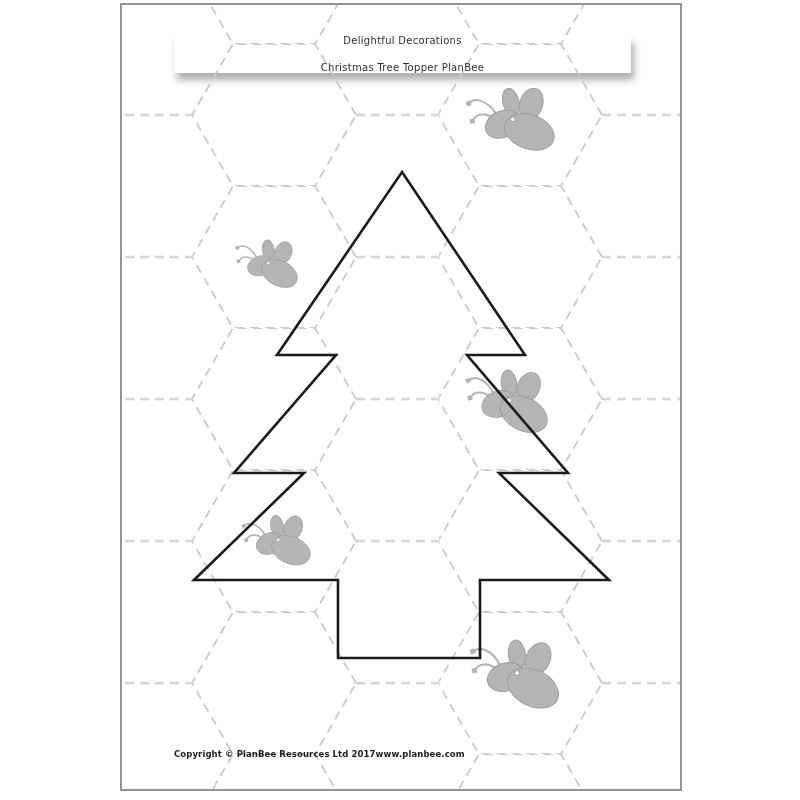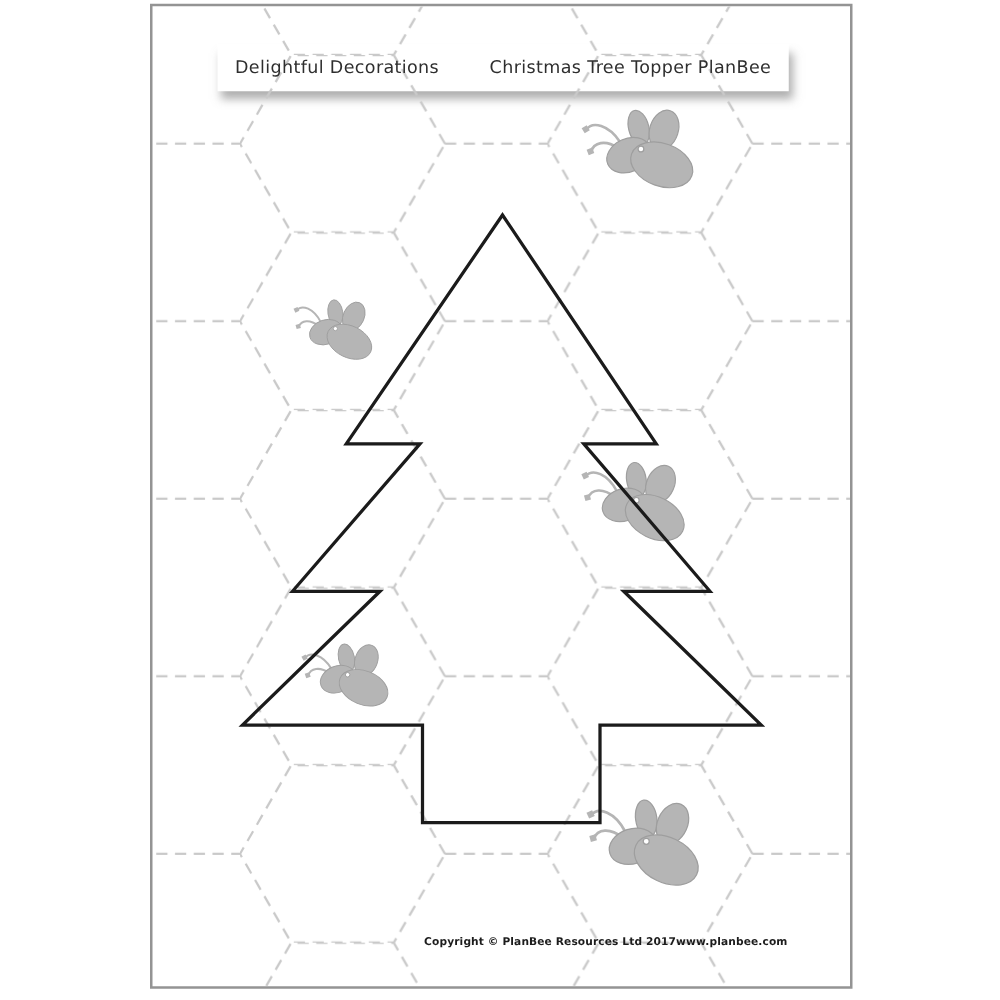--- a/index.html
+++ b/index.html
@@ -5,24 +5,24 @@
   html,body{margin:0;padding:0;background:#ffffff;}
   .stage{position:relative;width:800px;height:800px;background:#ffffff;overflow:hidden;
          font-family:"DejaVu Sans","Liberation Sans",sans-serif;}
   .paper{position:absolute;left:120px;top:3px;width:562px;height:788px;
          box-sizing:border-box;border:2px solid #949494;background:#ffffff;}
   .header-bar{position:absolute;left:52px;top:30px;width:457px;height:38px;
               background:#ffffff;box-shadow:3px 7px 7px rgba(110,110,110,.55);z-index:1;}
   .scene{position:absolute;left:0;top:0;width:558px;height:784px;z-index:2;}
   .header-text{position:absolute;left:52px;top:30px;width:457px;height:38px;z-index:3;
                display:flex;align-items:center;justify-content:space-between;
-               padding:0 14px;box-sizing:border-box;color:#2e2e2e;font-size:14px;
-               letter-spacing:.3px;}
+               padding:0 14px;box-sizing:border-box;color:#2e2e2e;font-size:10px;
+               letter-spacing:.3px;flex-direction:column;}
   .footer-row{position:absolute;left:52px;top:744px;width:456px;z-index:3;
-              display:flex;align-items:center;justify-content:flex-end;
+              display:flex;align-items:center;justify-content:flex-start;
               font-size:8.5px;font-weight:bold;color:#1c1c1c;letter-spacing:.1px;}
 </style>
 </head>
 <body>
 
 <div class="stage">
   <div class="paper" style="border-color: rgb(148, 148, 148);">
 
     <div class="header-bar"></div>
 

